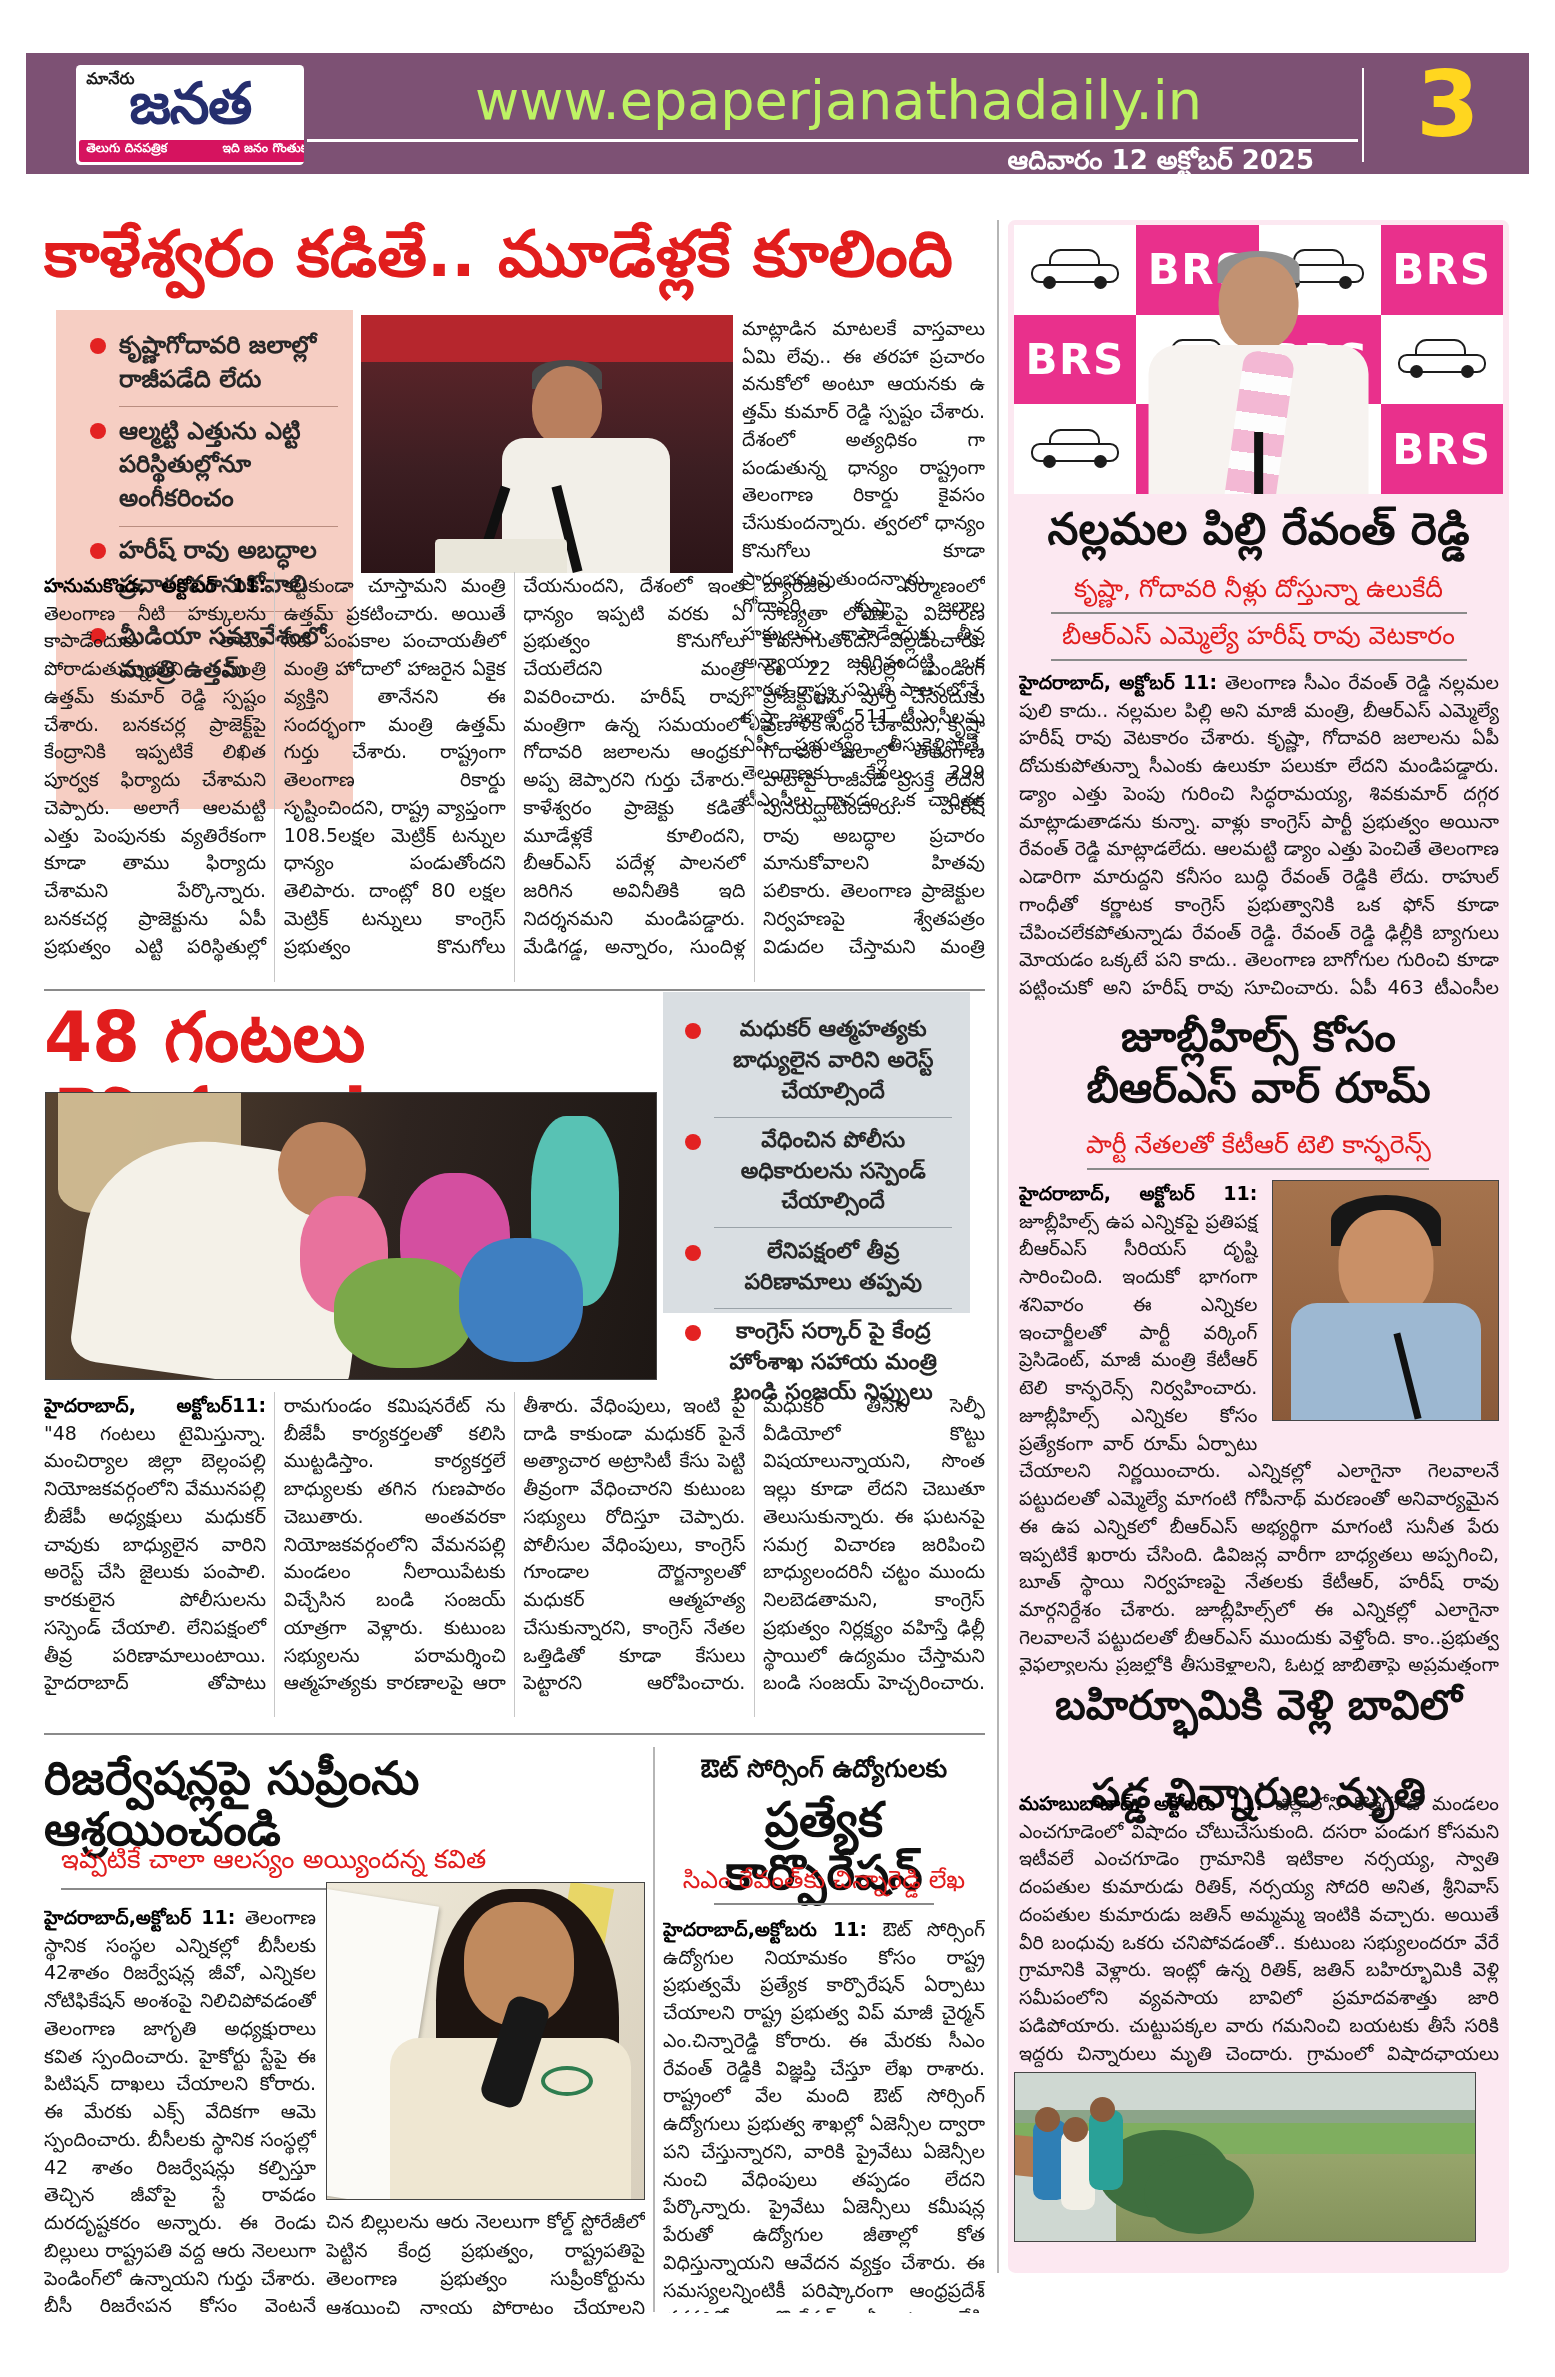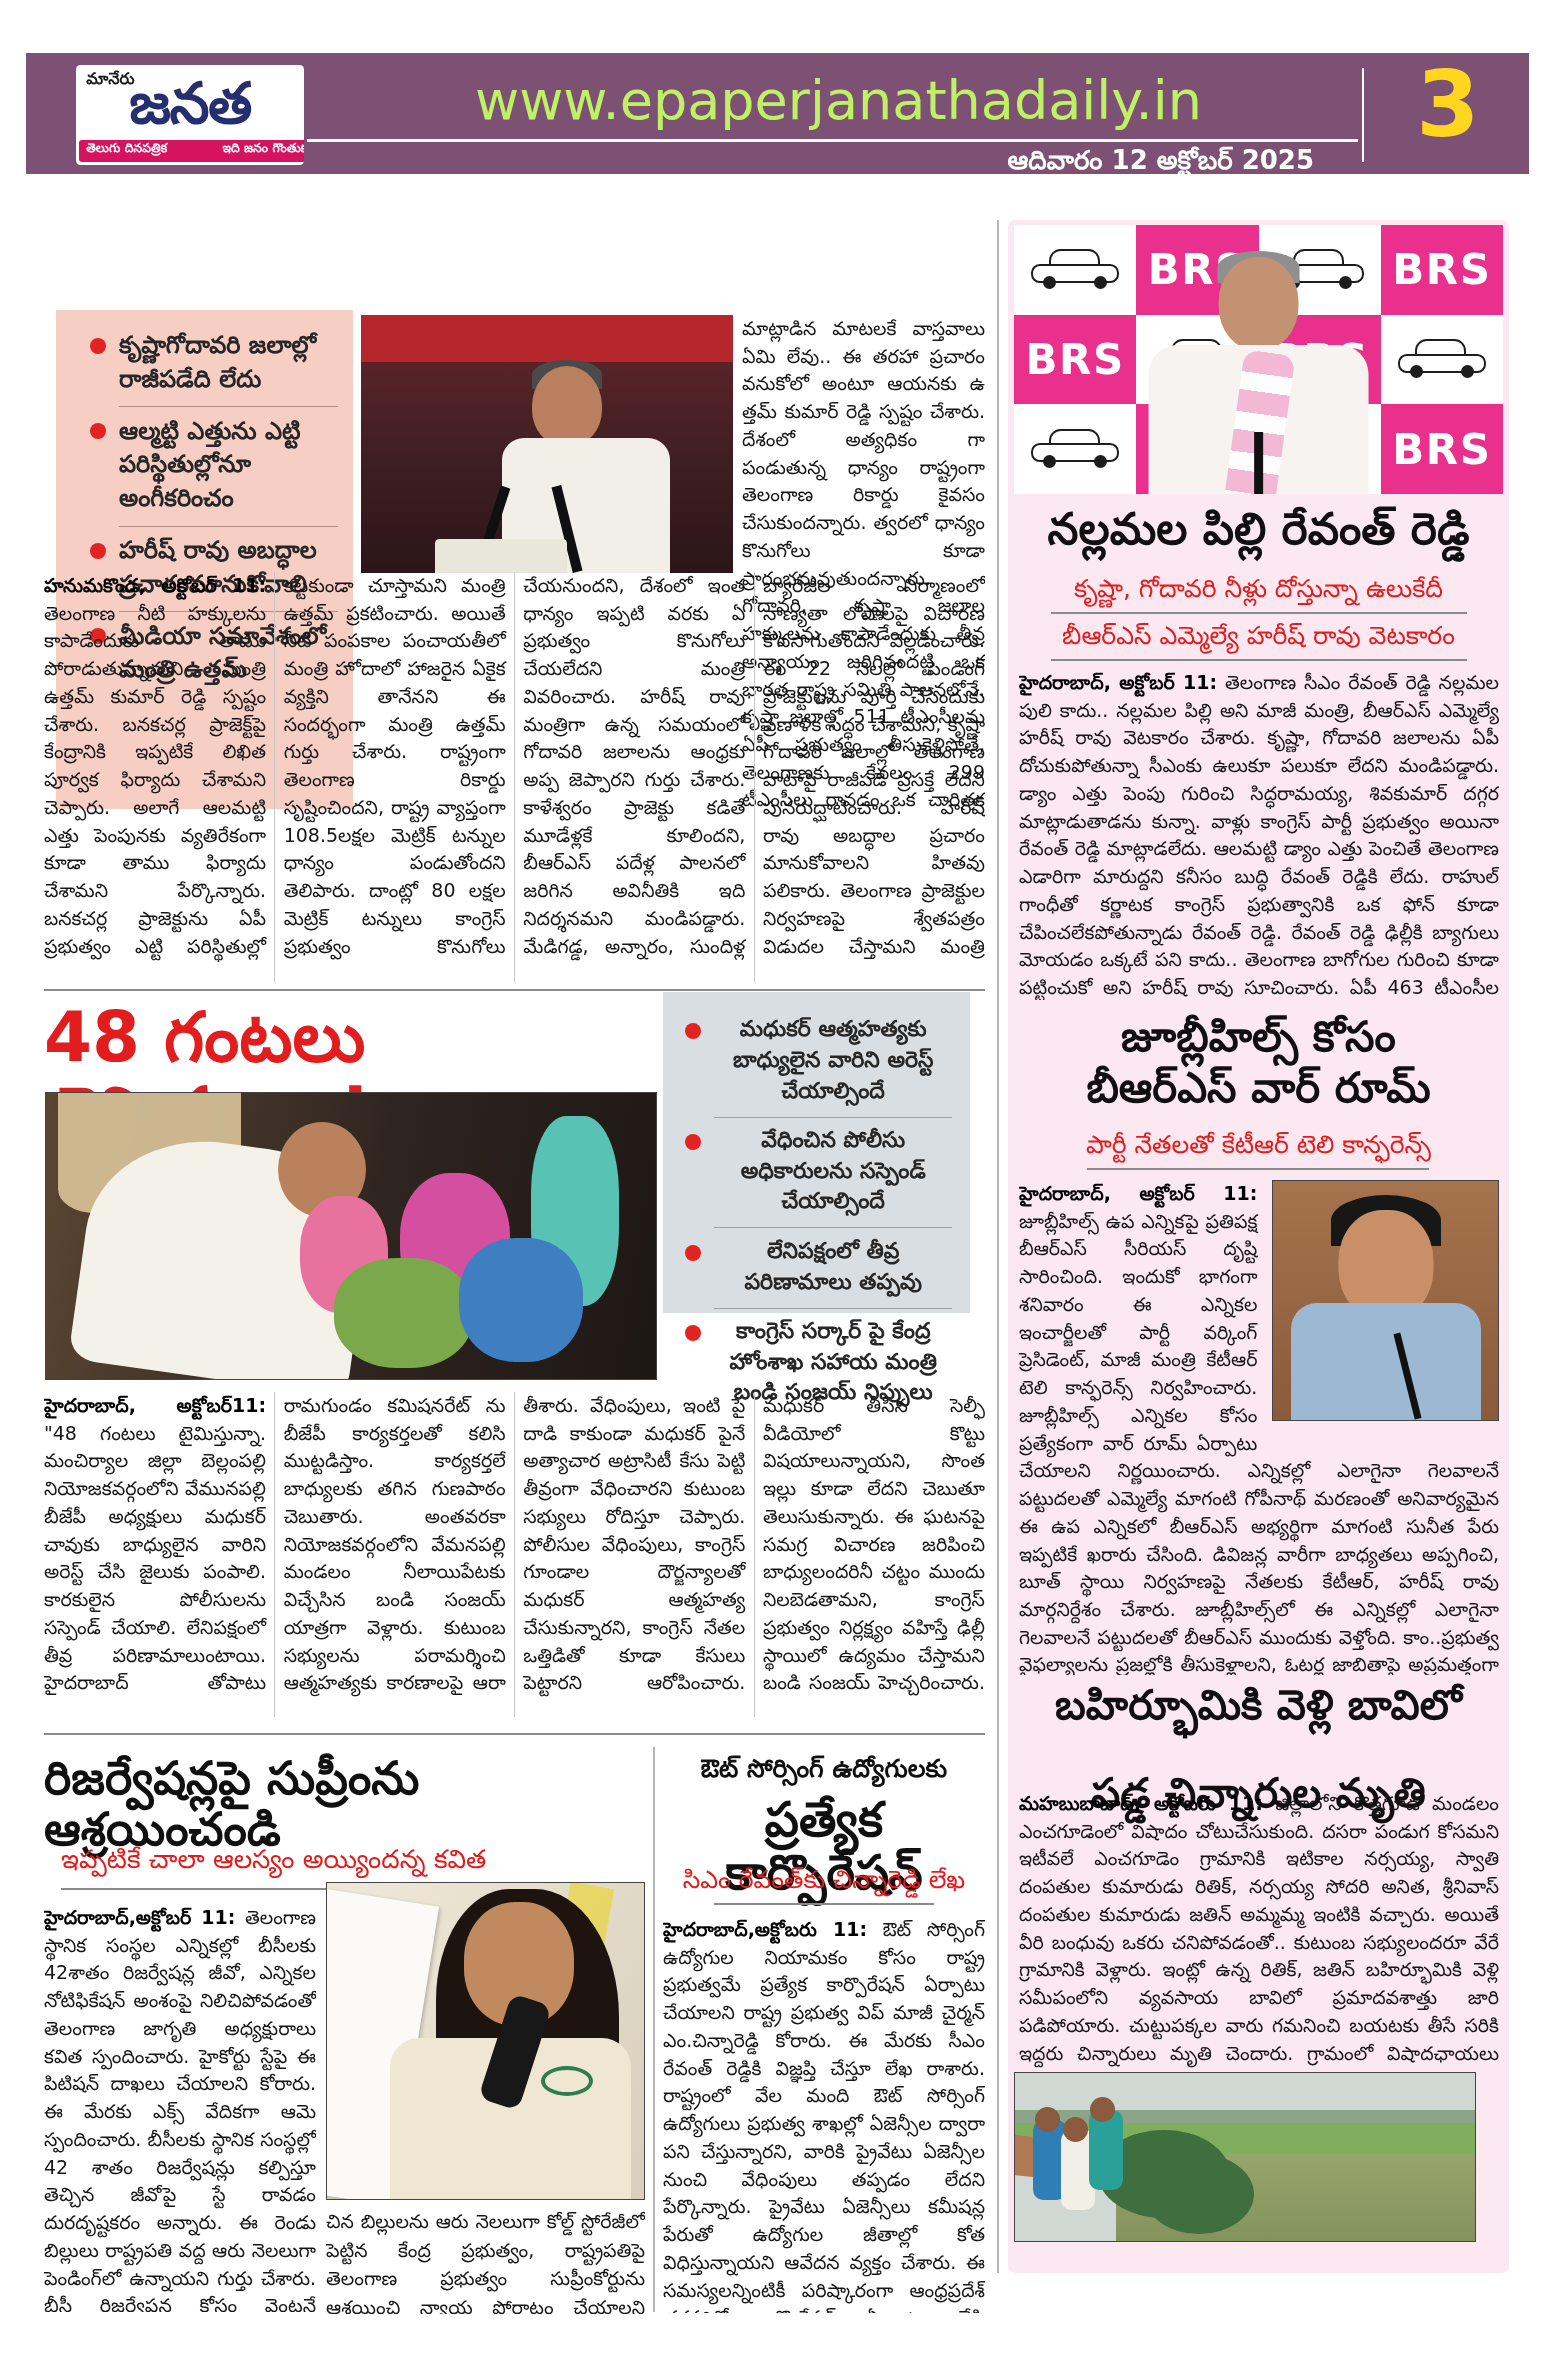--- a/index.html
+++ b/index.html
@@ -124,20 +124,21 @@
         <span>ఇది జనం గొంతుక</span>
       </div>
     </div>
     <div class="abs site-url" style="left:293px;top:16px;width:1039px;text-align:center;">www.epaperjanathadaily.in</div>
     <div class="abs hdr-line" style="left:281px;top:86px;width:1051px;height:2.9px;"></div>
     <div class="abs hdr-date" style="left:849px;top:92px;width:439px;">ఆదివారం 12 అక్టోబర్ 2025</div>
     <div class="abs hdr-line" style="left:1336px;top:14.6px;width:2.2px;height:94px;"></div>
     <div class="abs page-num" style="left:1349px;top:5.9px;width:146px;">3</div>
   </div>
 
+  <div class="abs h-red" style="left:44px;top:220px;width:948px;font-size:64px;">కాళేశ్వరం కడితే.. మూడేళ్లకే కూలింది</div>
 
   <div class="abs pink-box" style="left:56px;top:310px;width:297px;height:499px;padding-left:34px;">
     <div class="blt sep">
         <span class="dot"></span>
         <span class="txt">కృష్ణాగోదావరి జలాల్లో రాజీపడేది లేదు</span>
       </div>
     <div class="blt sep">
         <span class="dot"></span>
         <span class="txt">ఆల్మట్టి ఎత్తును ఎట్టి పరిస్థితుల్లోనూ అంగీకరించం</span>
       </div>

